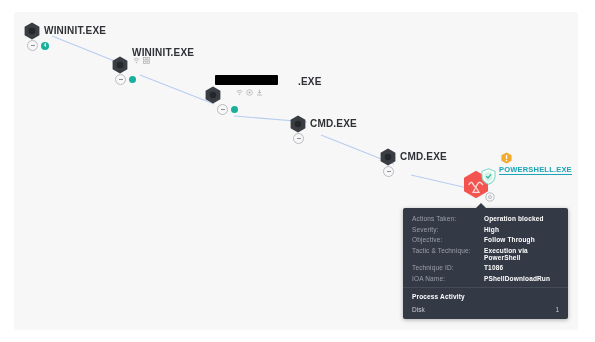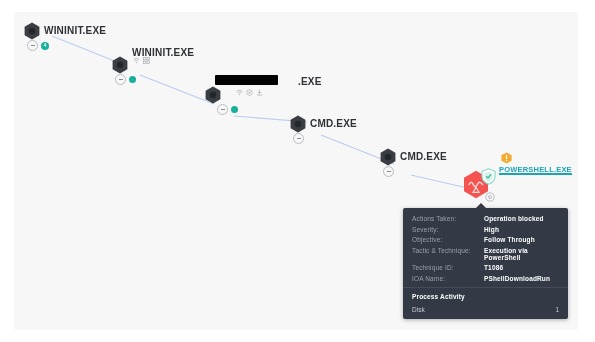--- a/index.html
+++ b/index.html
@@ -54,21 +54,21 @@
 
   
   .detect-wrap{position:absolute;}
   .det-hex{position:absolute;left:0;top:0;}
   .det-shield{position:absolute;left:18px;top:-2px;}
   .det-orange{position:absolute;left:38px;top:-20px;}
   .det-ring{position:absolute;left:22px;top:18px;}
   .ps-label{
     position:absolute;left:36px;top:-5px;white-space:nowrap;
     font-size:7.5px;font-weight:bold;letter-spacing:.2px;color:#1aa4b8;
-    border-bottom:1px solid #1aa4b8;padding-bottom:0px;text-decoration:underline;
+    border-bottom:1px solid #1aa4b8;padding-bottom:0px;
   }
 
   
   #tooltip{
     position:absolute;left:389px;top:196px;width:165px;
     background:#343a45;border-radius:2px;
     box-shadow:0 1px 4px rgba(0,0,0,.3);
     padding:7px 9px 6px 9px;box-sizing:border-box;
   }
   #tooltip .caret{

